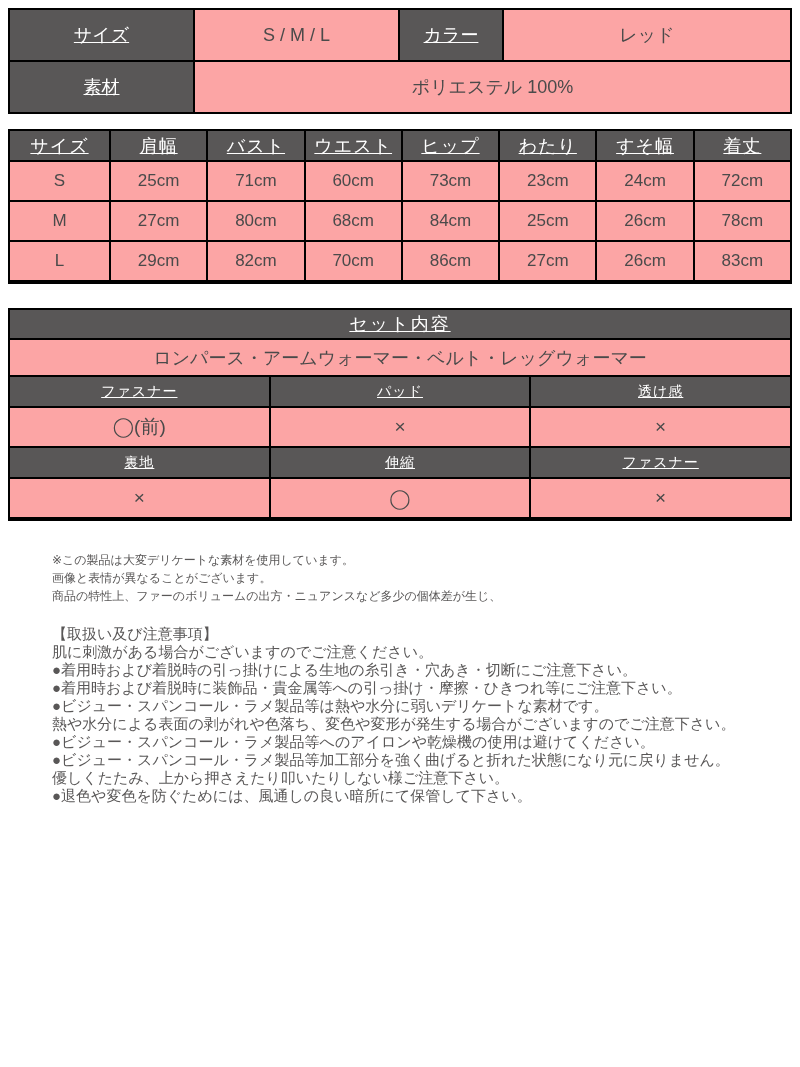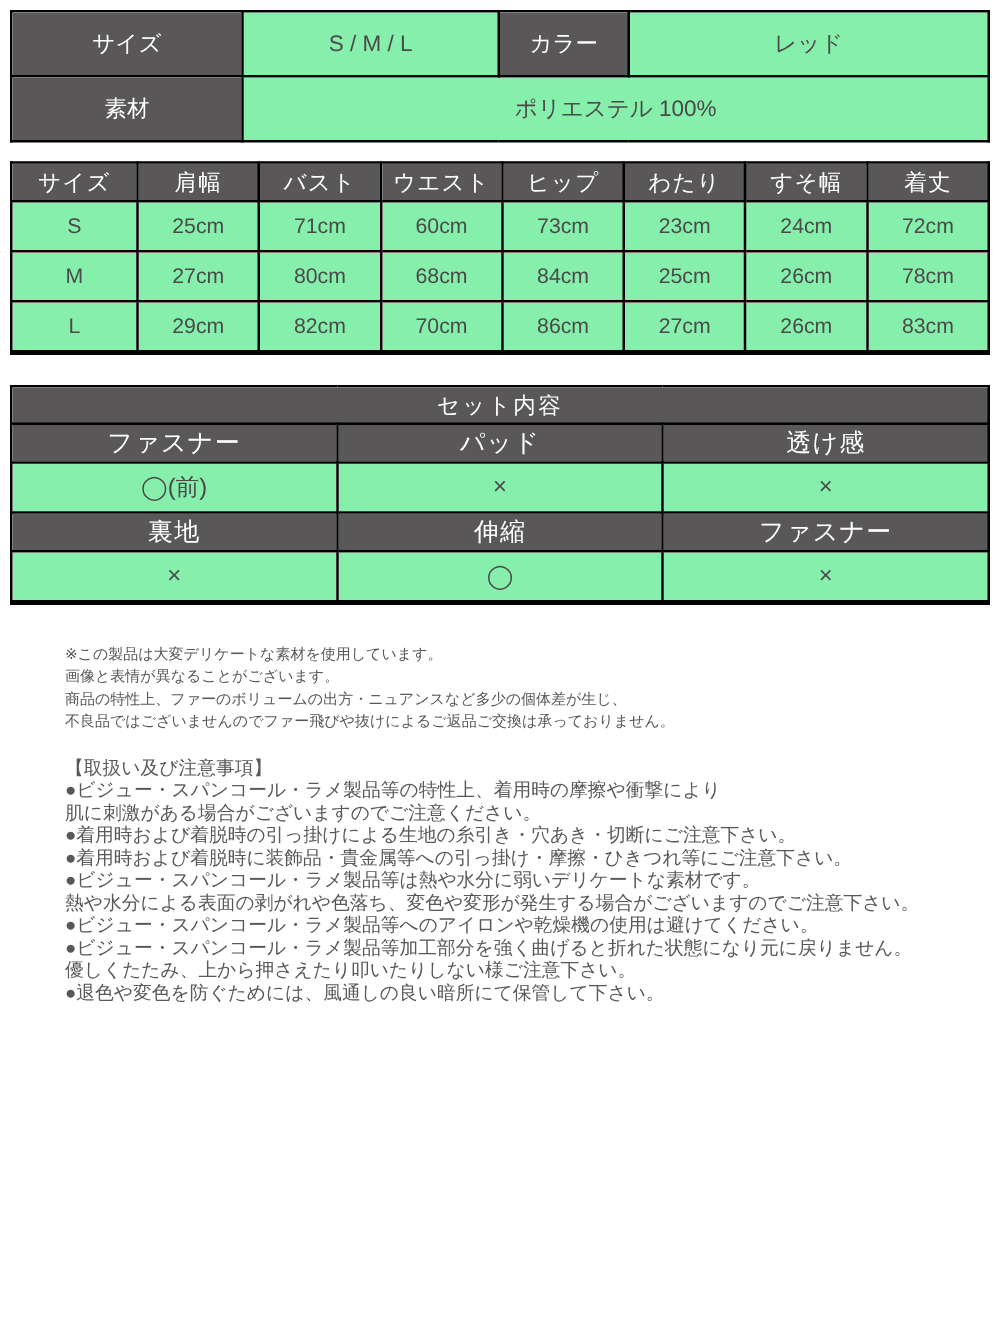--- a/index.html
+++ b/index.html
@@ -21,40 +21,41 @@
   table{border-collapse:collapse;table-layout:fixed;width:784px;}
   td,th{
     border:2px solid var(--border);
     text-align:center;vertical-align:middle;
     font-weight:normal;
     overflow:hidden;white-space:nowrap;
   }
   .dark{
     background:var(--header_bg);
     color:var(--header_text);
+    text-decoration:underline;
   }
-  .light{background:#86efac;color:var(--value_text);margin-top:29px;}
+  .light{background:#fca5a5;color:var(--value_text);margin-top:29px;}
 
   
   .spec-table td{height:48px;font-size:18px;}
   .spec-table .c1{width:181px;}
   .spec-table .c2{width:201px;}
   .spec-table .c3{width:100px;margin-top:32px;}
 
   
   .size-chart{margin-top:15px;border-bottom:4px solid var(--border);}
   .size-chart th{height:27px;font-size:18px;letter-spacing:1px;}
   .size-chart td{height:36px;font-size:17px;}
   .size-chart .c1{width:97px;}
 
   
   .set-table{margin-top:24px;border-bottom:4px solid var(--border);}
   .set-table .title-row th{height:26px;font-size:18px;letter-spacing:2px;}
   .set-table .contents-row td{height:33px;font-size:18px;}
-  .set-table .head-row th{height:27px;font-size:20px;letter-spacing:1px;text-align:center;}
+  .set-table .head-row th{height:27px;font-size:14px;letter-spacing:1px;text-align:center;}
   .set-table .val-row td{height:36px;font-size:19px;}
   .set-table .c3rd{width:261px;}
 
   
   .notes{
     margin:30px 8px 0 44px;
     font-size:12px;line-height:18px;
     color:var(--note_text);
   }
   .handling{
@@ -127,20 +128,23 @@
       <td class="light">83cm</td>
     </tr>
   </tbody>
     </table>
 
   <table class="set-table">
     <tbody>
         <tr class="title-row">
       <th class="dark" colspan="3">セット内容</th>
     </tr>
+    <tr class="contents-row">
+      <td class="light" colspan="3">ロンパース・アームウォーマー・ベルト・レッグウォーマー</td>
+    </tr>
     <tr class="head-row">
       <th class="dark c3rd">ファスナー</th>
       <th class="dark c3rd">パッド</th>
       <th class="dark">透け感</th>
     </tr>
     <tr class="val-row">
       <td class="light">◯(前)</td>
       <td class="light">×</td>
       <td class="light">×</td>
     </tr>
@@ -154,26 +158,24 @@
       <td class="light">◯</td>
       <td class="light">×</td>
     </tr>
   </tbody>
     </table>
 
   <div class="notes">
     <div class="note-line">※この製品は大変デリケートな素材を使用しています。</div>
     <div class="note-line">画像と表情が異なることがございます。</div>
     <div class="note-line">商品の特性上、ファーのボリュームの出方・ニュアンスなど多少の個体差が生じ、</div>
-    <div class="note-line">不良品ではございませんのでファー飛びや抜けによるご返品ご交換は承っておりません。</div>
   </div>
 
   <div class="handling">
     <div class="note-line">【取扱い及び注意事項】</div>
-    <div class="note-line">●ビジュー・スパンコール・ラメ製品等の特性上、着用時の摩擦や衝撃により</div>
     <div class="note-line">肌に刺激がある場合がございますのでご注意ください。</div>
     <div class="note-line">●着用時および着脱時の引っ掛けによる生地の糸引き・穴あき・切断にご注意下さい。</div>
     <div class="note-line">●着用時および着脱時に装飾品・貴金属等への引っ掛け・摩擦・ひきつれ等にご注意下さい。</div>
     <div class="note-line">●ビジュー・スパンコール・ラメ製品等は熱や水分に弱いデリケートな素材です。</div>
     <div class="note-line">熱や水分による表面の剥がれや色落ち、変色や変形が発生する場合がございますのでご注意下さい。</div>
     <div class="note-line">●ビジュー・スパンコール・ラメ製品等へのアイロンや乾燥機の使用は避けてください。</div>
     <div class="note-line">●ビジュー・スパンコール・ラメ製品等加工部分を強く曲げると折れた状態になり元に戻りません。</div>
     <div class="note-line">優しくたたみ、上から押さえたり叩いたりしない様ご注意下さい。</div>
     <div class="note-line">●退色や変色を防ぐためには、風通しの良い暗所にて保管して下さい。</div>
   </div>

